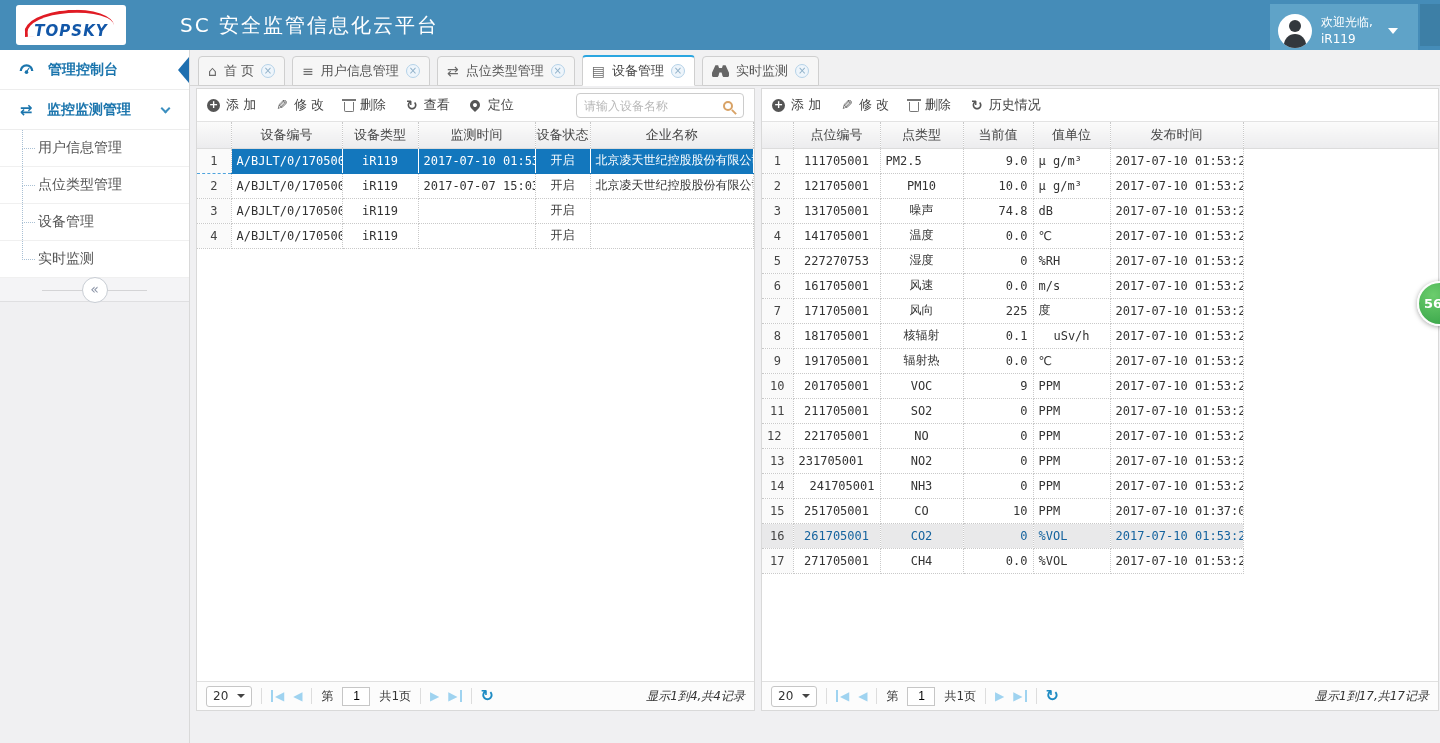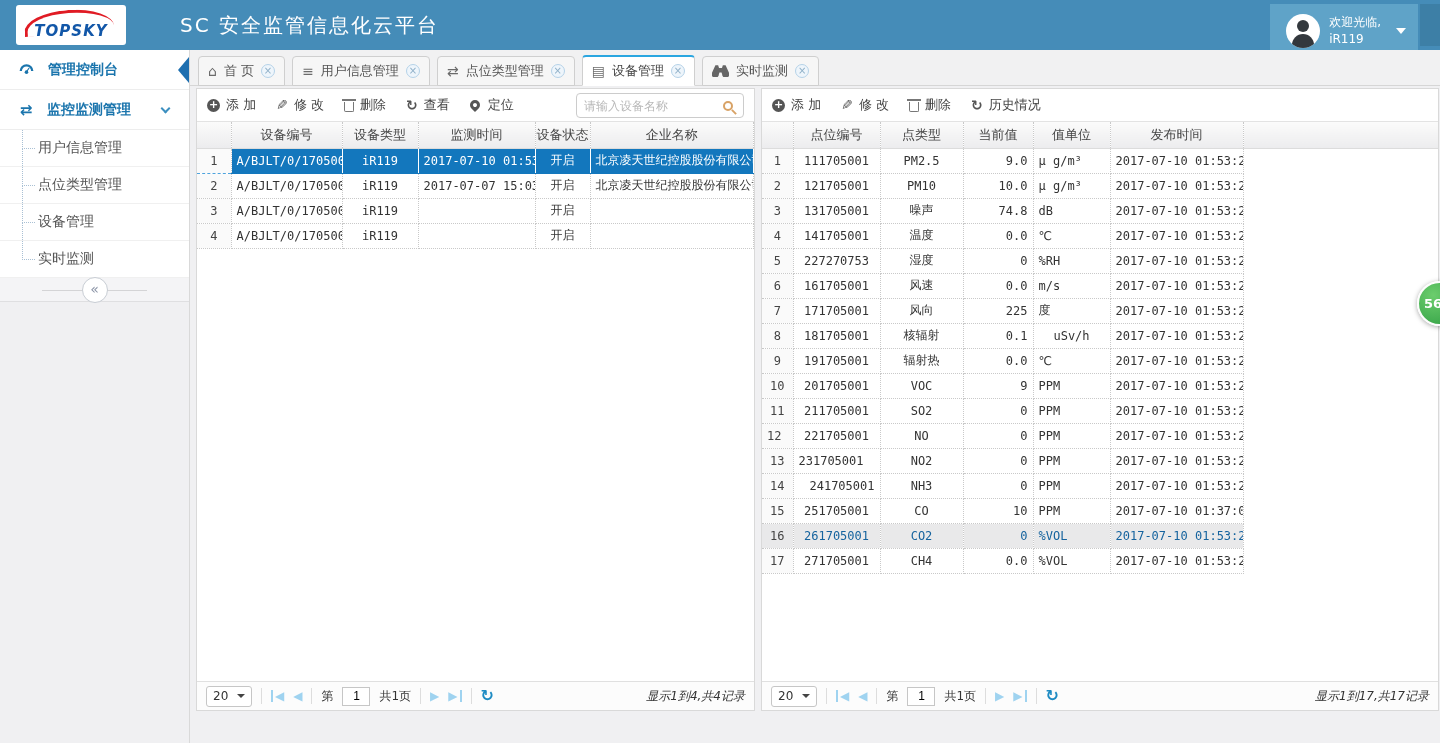--- a/index.html
+++ b/index.html
@@ -9,21 +9,21 @@
   
   .header{position:absolute;left:0;top:0;width:1440px;height:50px;background:#458CB8;}
   .logo{position:absolute;left:16px;top:5px;width:110px;height:40px;background:#fff;border-radius:3px;}
   .logo-swoosh{position:absolute;left:8px;top:5px;width:90px;height:24px;
     border-top:3px solid #e01b24;border-left:3px solid #e01b24;
     border-radius:100% 100% 0 0/160% 160% 0 0;transform:rotate(-4deg);}
   .logo-text{position:absolute;left:0;right:0;bottom:5px;text-align:center;
     color:#1257a8;font-style:italic;font-weight:bold;font-size:15px;letter-spacing:1px;}
   .app-title{position:absolute;left:180px;top:0;line-height:50px;color:#fff;font-size:20px;letter-spacing:2px;}
   .user-chip{position:absolute;right:22px;top:4px;height:54px;min-width:148px;background:#5FA3C8;
-    display:flex;align-items:center;padding:0 12px 0 8px;gap:9px;cursor:pointer;justify-content:flex-end;}
+    display:flex;align-items:center;padding:0 12px 0 8px;gap:9px;cursor:pointer;}
   .avatar{width:34px;height:34px;border-radius:50%;background:#fff;position:relative;overflow:hidden;flex:0 0 34px;}
   .avatar::before{content:'';position:absolute;left:11px;top:6px;width:12px;height:12px;border-radius:50%;background:#33383d;}
   .avatar::after{content:'';position:absolute;left:6px;top:20px;width:22px;height:14px;border-radius:11px 11px 0 0;background:#33383d;}
   .welcome{color:#fff;font-size:12px;line-height:1.45;}
   .caret-down{width:0;height:0;border-left:5px solid transparent;border-right:5px solid transparent;border-top:6px solid #fff;margin-left:6px;}
   .header-edge{position:absolute;right:0;top:4px;width:20px;height:42px;background:#3d7fa6;}
 
   
   .sidebar{position:absolute;left:0;top:50px;width:190px;bottom:0;background:#f0f0f2;border-right:1px solid #d9d9d9;}
   .menu{background:#fff;}
@@ -343,21 +343,21 @@
             <th>当前值</th>
             <th>值单位</th>
             <th>发布时间</th>
             <th class="filler"></th>
           </tr>
         </thead>
         <tbody>
           <tr class="">
             <td class="rownum" style="text-align:center">1</td>
             <td class="" style="text-align:center">111705001</td>
-            <td class="" style="text-align:center">PM2.5</td>
+            <td class="" style="text-align:left">PM2.5</td>
             <td class="" style="text-align:right">9.0</td>
             <td class="" style="text-align:left">μ g/m³</td>
             <td class="" style="text-align:center">2017-07-10 01:53:22</td>
             <td class="filler"></td>
           </tr>
           <tr class="">
             <td class="rownum" style="text-align:center">2</td>
             <td class="" style="text-align:center">121705001</td>
             <td class="" style="text-align:center">PM10</td>
             <td class="" style="text-align:right">10.0</td>

